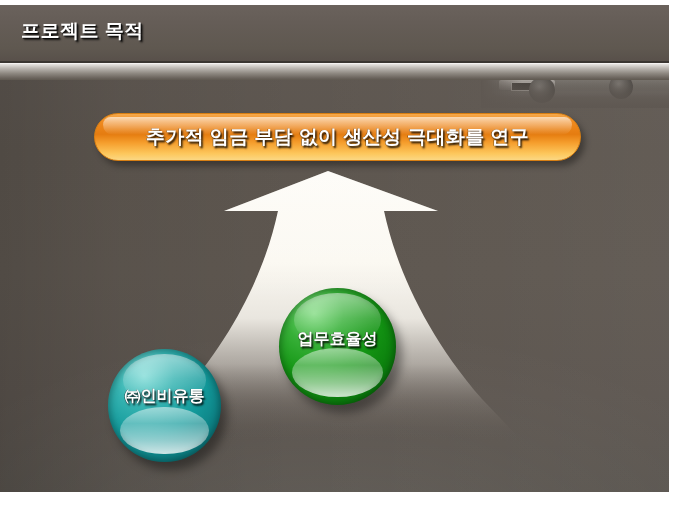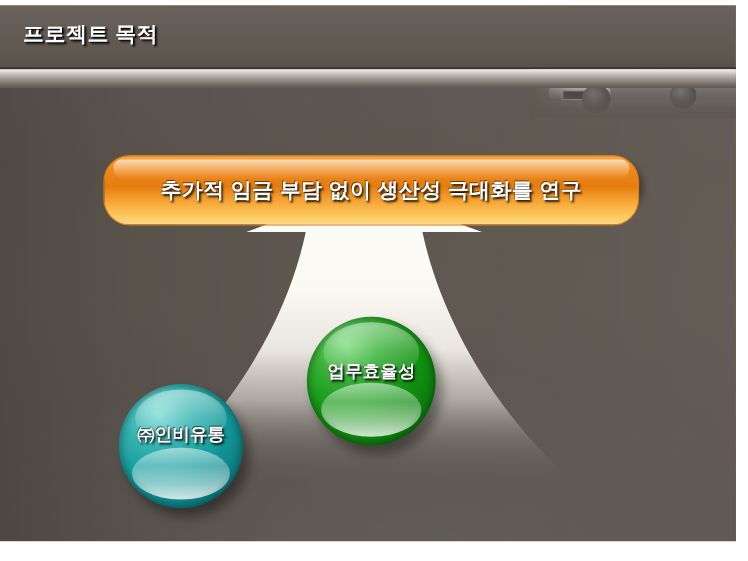--- a/index.html
+++ b/index.html
@@ -231,22 +231,21 @@
     width: 669px; height: 487px;
     pointer-events: none;
   }
 
   
   .banner {
     position: absolute;
     left: 94px;
     top: 108px;
     width: 487px;
-    height: 64px;
-    margin-top: 28px;
+    height: 48px;
   }
   .banner-shadow {
     position: absolute;
     left: 4px; top: 5px;
     width: 487px; height: 48px;
     border-radius: 24px;
     background: rgba(0,0,0,0.34);
     filter: blur(3px);
   }
   .banner-body {

